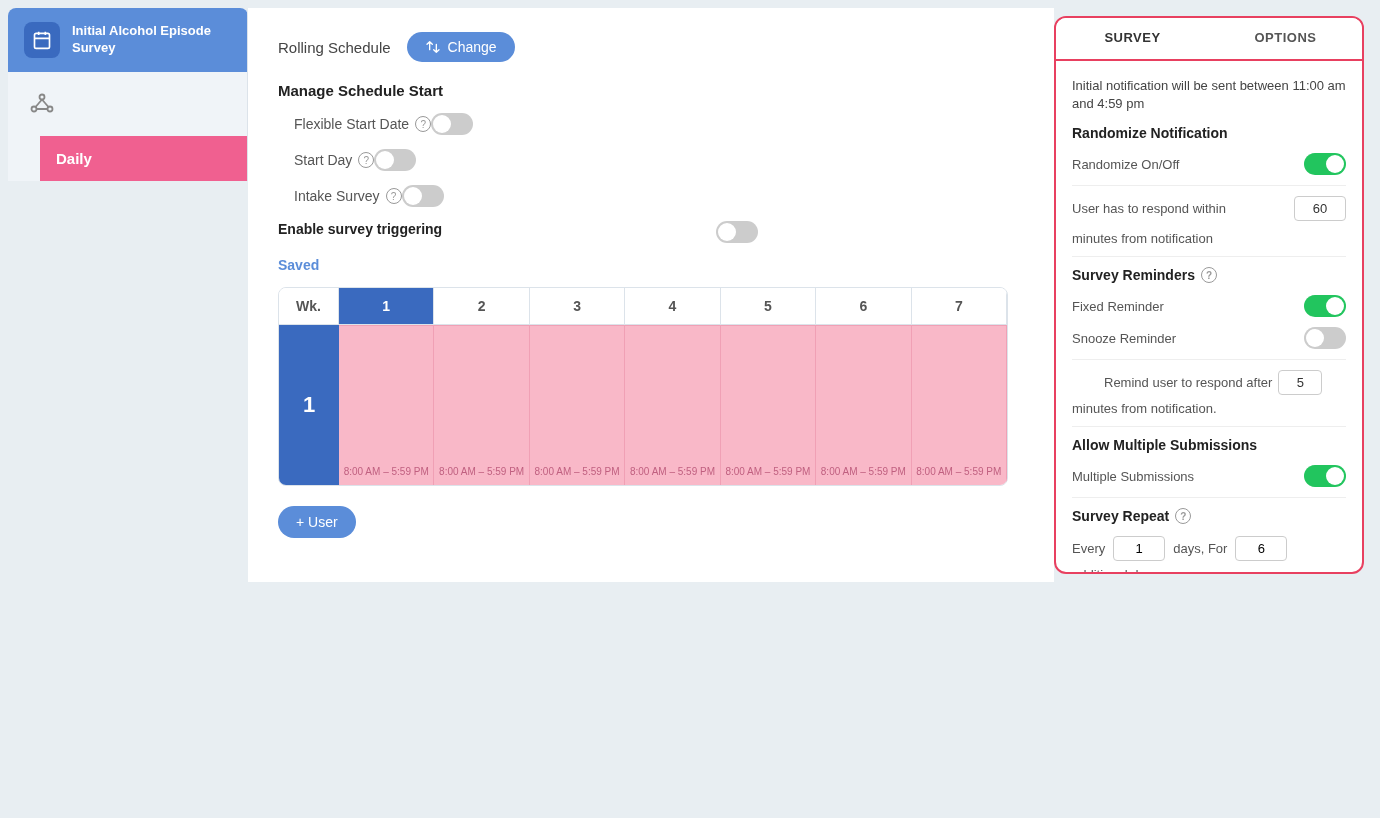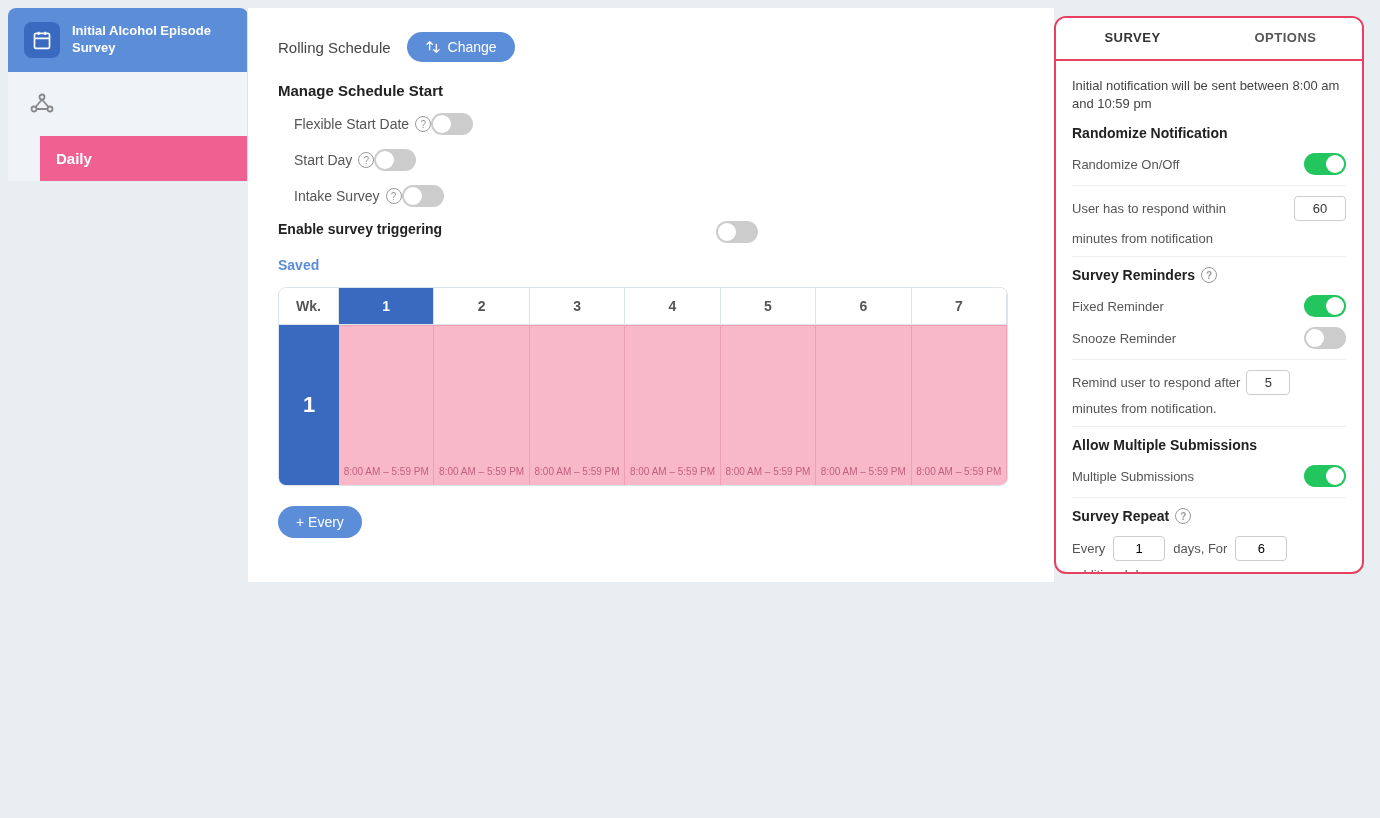--- a/index.html
+++ b/index.html
@@ -403,20 +403,21 @@
     .panel-remind-row {
       display: flex;
       align-items: center;
       gap: 6px;
       flex-wrap: wrap;
       margin-bottom: 6px;
     }
 
     .panel-remind-row .panel-row-label {
       font-size: 13px;
+      margin-left: 32px;
     }
 
     .every-row {
       display: flex;
       align-items: center;
       gap: 8px;
       font-size: 13px;
       color: #555;
       margin-bottom: 6px;
       flex-wrap: wrap;
@@ -592,30 +593,30 @@
         <div class="grid-cell">
           <span class="time-label">8:00 AM – 5:59 PM</span>
         </div>
         <div class="grid-cell">
           <span class="time-label">8:00 AM – 5:59 PM</span>
         </div>
       </div>
     </div>
 
     
-    <button class="add-week-btn">+ Every</button>
+    <button class="add-week-btn">+ User</button>
   </div>
 
   <div class="right-panel">
     <div class="right-panel-tabs">
       <div class="right-panel-tab active">SURVEY</div>
       <div class="right-panel-tab">OPTIONS</div>
     </div>
     <div class="right-panel-content scrollbar-area">
-      <p class="panel-info-text">Initial notification will be sent between 8:00 am and 10:59 pm</p>
+      <p class="panel-info-text">Initial notification will be sent between 11:00 am and 4:59 pm</p>
 
       <div class="panel-section-title">Randomize Notification</div>
 
       <div class="panel-row">
         <span class="panel-row-label">Randomize On/Off</span>
         <div class="toggle-green"></div>
       </div>
 
       <hr class="panel-divider">
 

